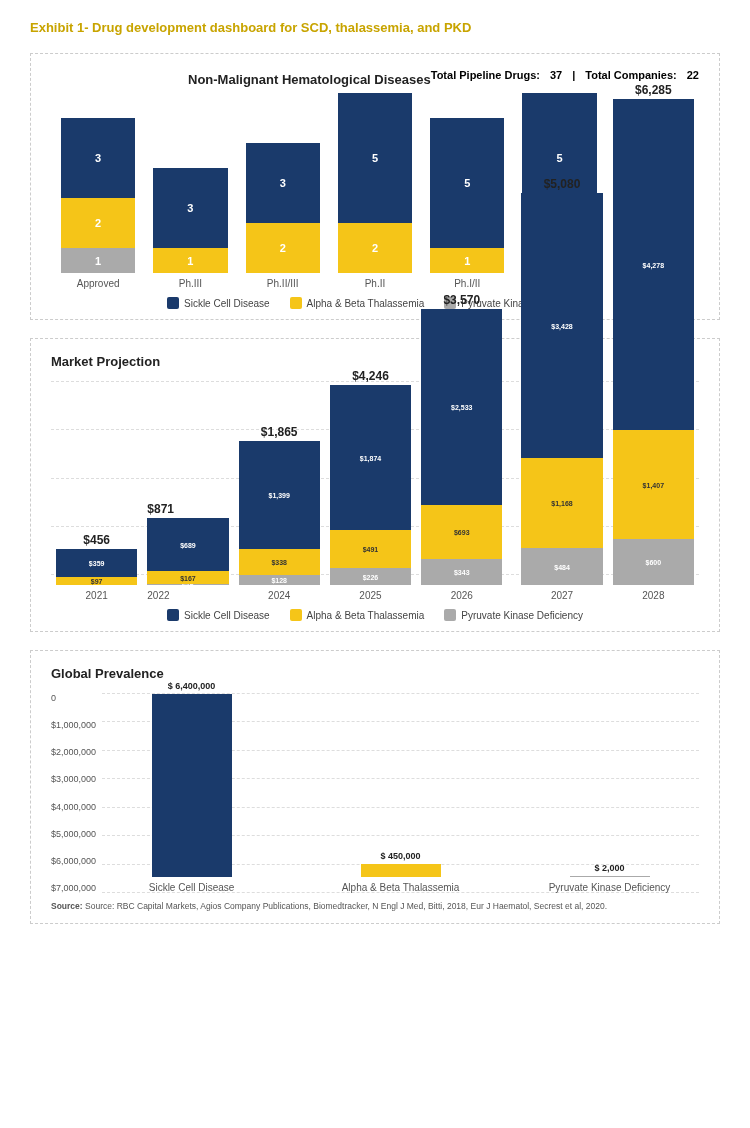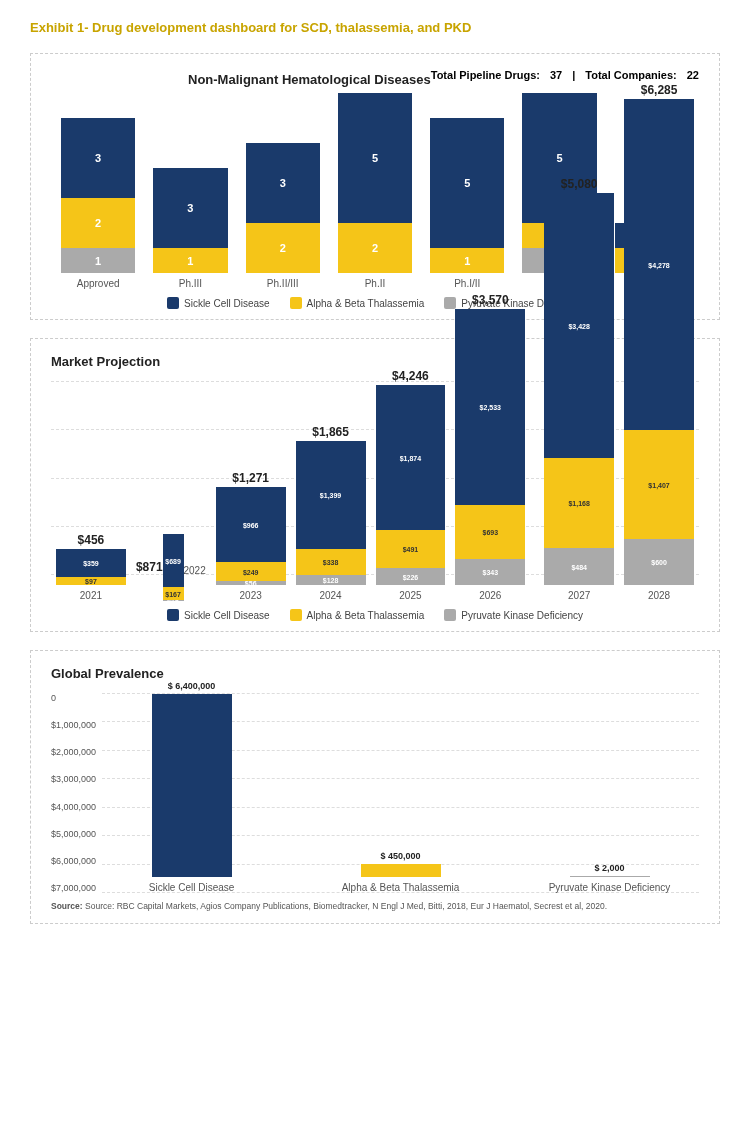--- a/index.html
+++ b/index.html
@@ -325,49 +325,34 @@
         <div class="market-bar-stack" style="width: 100%; display: flex; flex-direction: column-reverse;">
           <div class="market-segment color-yellow" style="height: 8px; width: 100%; position: relative;">
             <div class="market-inner-label" style="font-size: 7px; color: rgb(51, 51, 51); position: absolute; width: 100%; top: 50%; transform: translateY(-50%); text-align: center;">$97</div>
           </div>
           <div class="market-segment color-blue" style="height: 28px; width: 100%; position: relative;">
             <div class="market-inner-label" style="font-size: 7px; color: rgb(255, 255, 255); position: absolute; width: 100%; top: 50%; transform: translateY(-50%); text-align: center;">$359</div>
           </div>
         </div>
         <div class="year-label">2021</div>
       </div>
-      <div class="market-bar-group" style="flex: 1 1 0%; display: flex; flex-direction: row; align-items: center; z-index: 1; position: relative;">
+      <div class="market-bar-group" style="flex: 1 1 0%; display: flex; flex-direction: column; align-items: flex-start; z-index: 1; position: relative;">
         <div class="market-label-top">$871</div>
         <div class="market-bar-stack" style="width: 100%; display: flex; flex-direction: column-reverse;">
           <div class="market-segment color-gray" style="height: 1px; width: 100%; position: relative;">
             <div class="market-inner-label" style="font-size: 7px; color: rgb(255, 255, 255); position: absolute; width: 100%; top: 50%; transform: translateY(-50%); text-align: center;">$15</div>
           </div>
           <div class="market-segment color-yellow" style="height: 13px; width: 100%; position: relative;">
             <div class="market-inner-label" style="font-size: 7px; color: rgb(51, 51, 51); position: absolute; width: 100%; top: 50%; transform: translateY(-50%); text-align: center;">$167</div>
           </div>
           <div class="market-segment color-blue" style="height: 53px; width: 100%; position: relative;">
             <div class="market-inner-label" style="font-size: 7px; color: rgb(255, 255, 255); position: absolute; width: 100%; top: 50%; transform: translateY(-50%); text-align: center;">$689</div>
           </div>
         </div>
         <div class="year-label">2022</div>
-      </div>
-      <div class="market-bar-group" style="flex: 1 1 0%; display: flex; flex-direction: column; align-items: center; z-index: 1; position: relative;">
-        <div class="market-label-top">$1,271</div>
-        <div class="market-bar-stack" style="width: 100%; display: flex; flex-direction: column-reverse;">
-          <div class="market-segment color-gray" style="height: 4px; width: 100%; position: relative;">
-            <div class="market-inner-label" style="font-size: 7px; color: rgb(255, 255, 255); position: absolute; width: 100%; top: 50%; transform: translateY(-50%); text-align: center;">$56</div>
-          </div>
-          <div class="market-segment color-yellow" style="height: 19px; width: 100%; position: relative;">
-            <div class="market-inner-label" style="font-size: 7px; color: rgb(51, 51, 51); position: absolute; width: 100%; top: 50%; transform: translateY(-50%); text-align: center;">$249</div>
-          </div>
-          <div class="market-segment color-blue" style="height: 75px; width: 100%; position: relative;">
-            <div class="market-inner-label" style="font-size: 7px; color: rgb(255, 255, 255); position: absolute; width: 100%; top: 50%; transform: translateY(-50%); text-align: center;">$966</div>
-          </div>
-        </div>
-        <div class="year-label">2023</div>
       </div>
       <div class="market-bar-group" style="flex: 1 1 0%; display: flex; align-items: center; z-index: 1; position: relative;">
         <div class="market-label-top">$1,865</div>
         <div class="market-bar-stack" style="width: 100%; display: flex; flex-direction: column-reverse;">
           <div class="market-segment color-gray" style="height: 10px; width: 100%; position: relative;">
             <div class="market-inner-label" style="font-size: 7px; color: rgb(255, 255, 255); position: absolute; width: 100%; top: 50%; transform: translateY(-50%); text-align: center;">$128</div>
           </div>
           <div class="market-segment color-yellow" style="height: 26px; width: 100%; position: relative;">
             <div class="market-inner-label" style="font-size: 7px; color: rgb(51, 51, 51); position: absolute; width: 100%; top: 50%; transform: translateY(-50%); text-align: center;">$338</div>
           </div>

